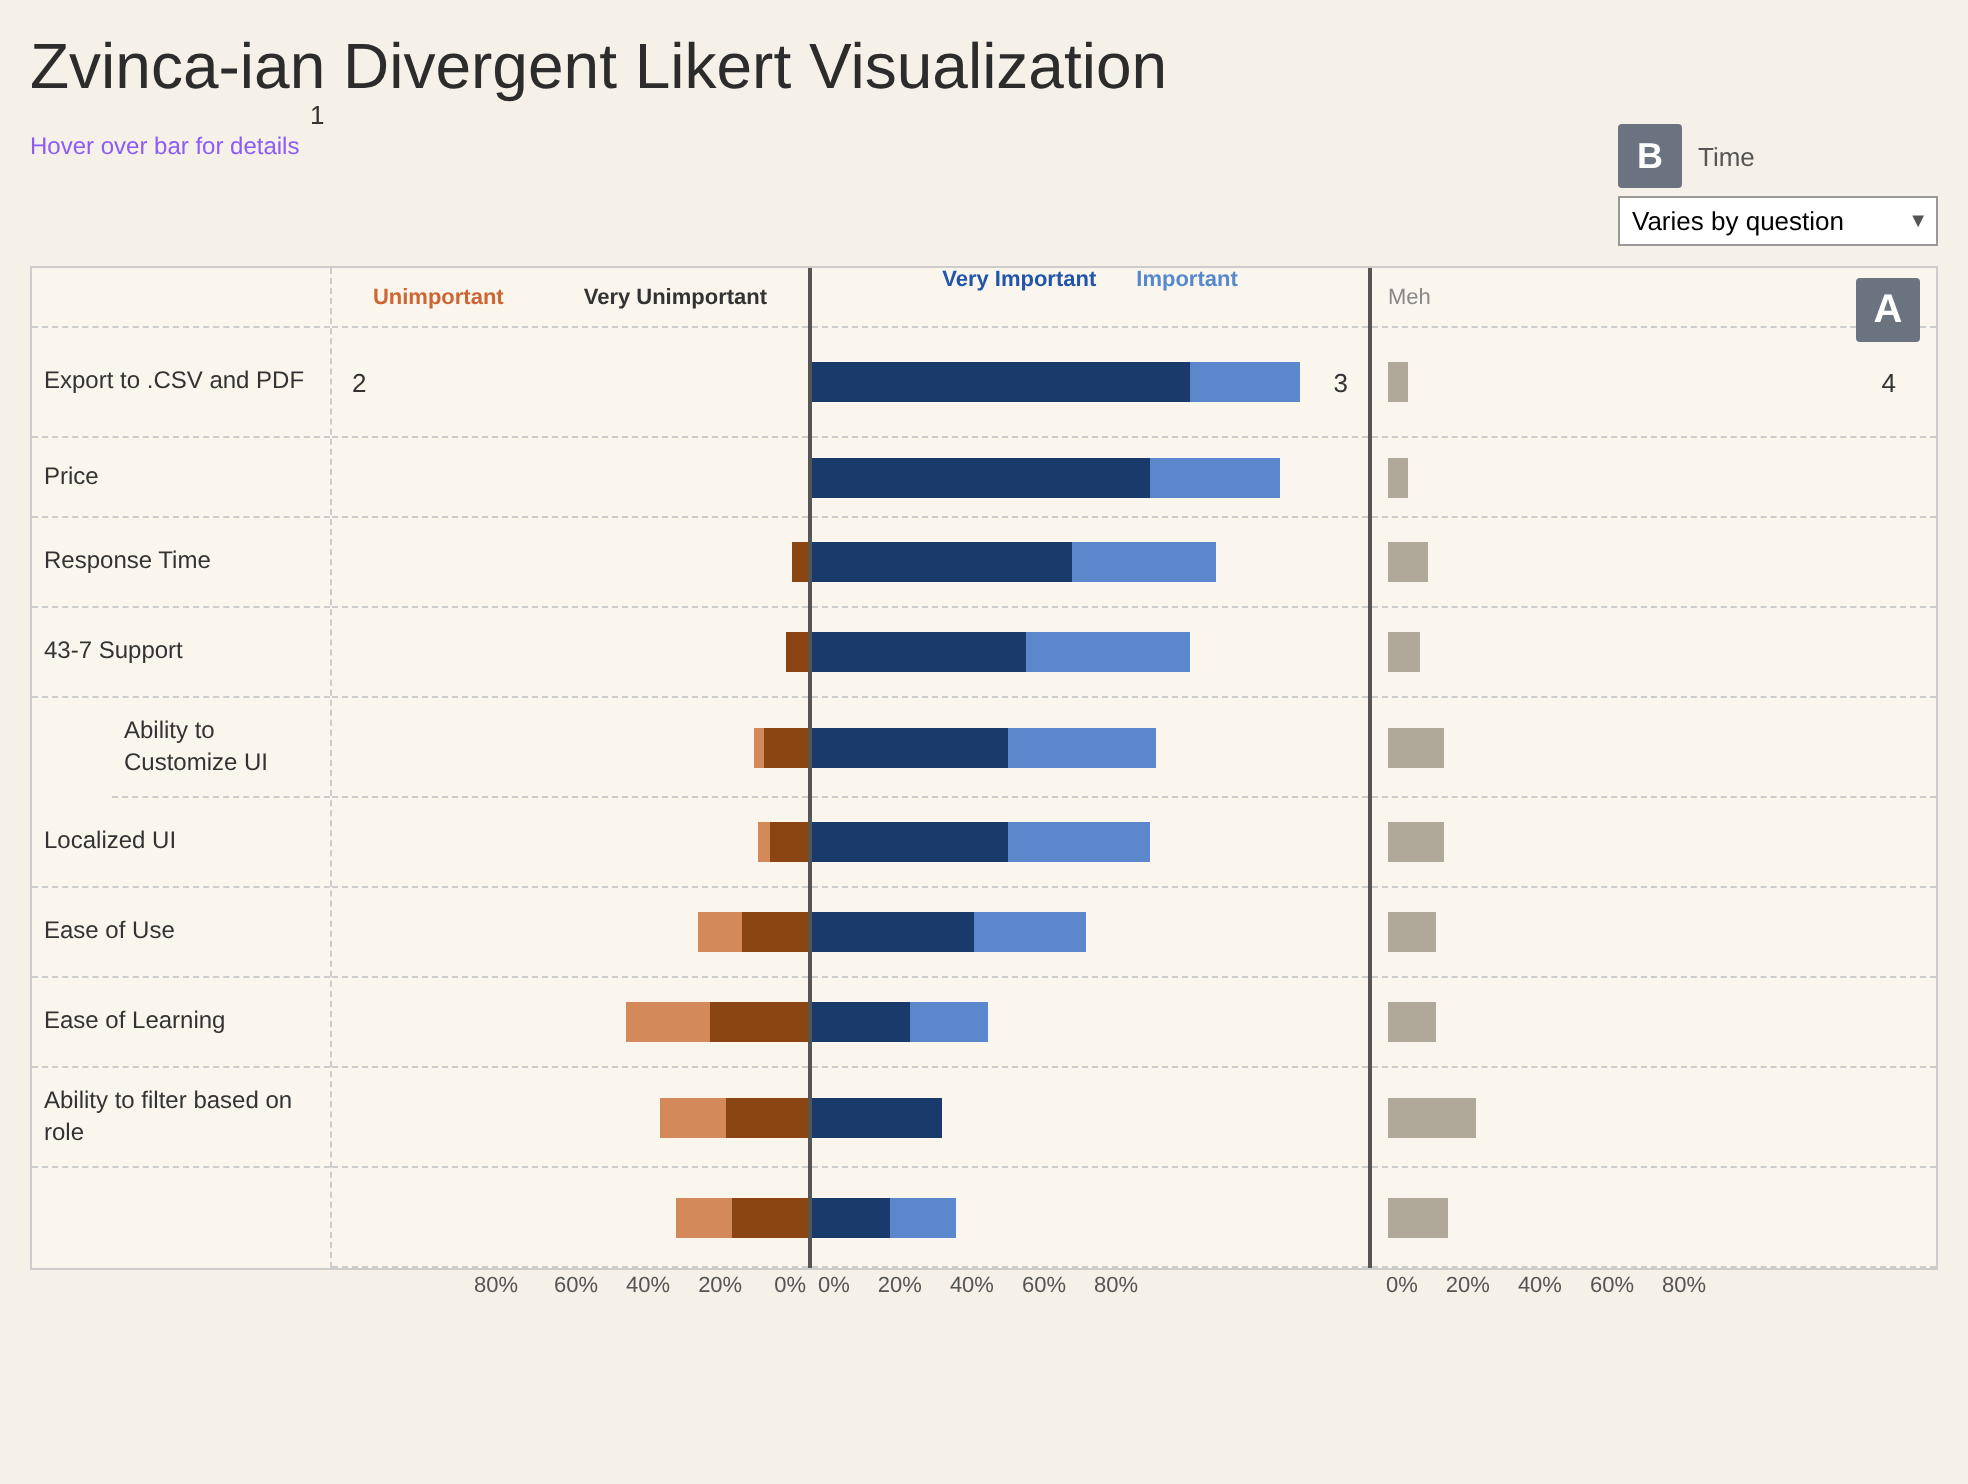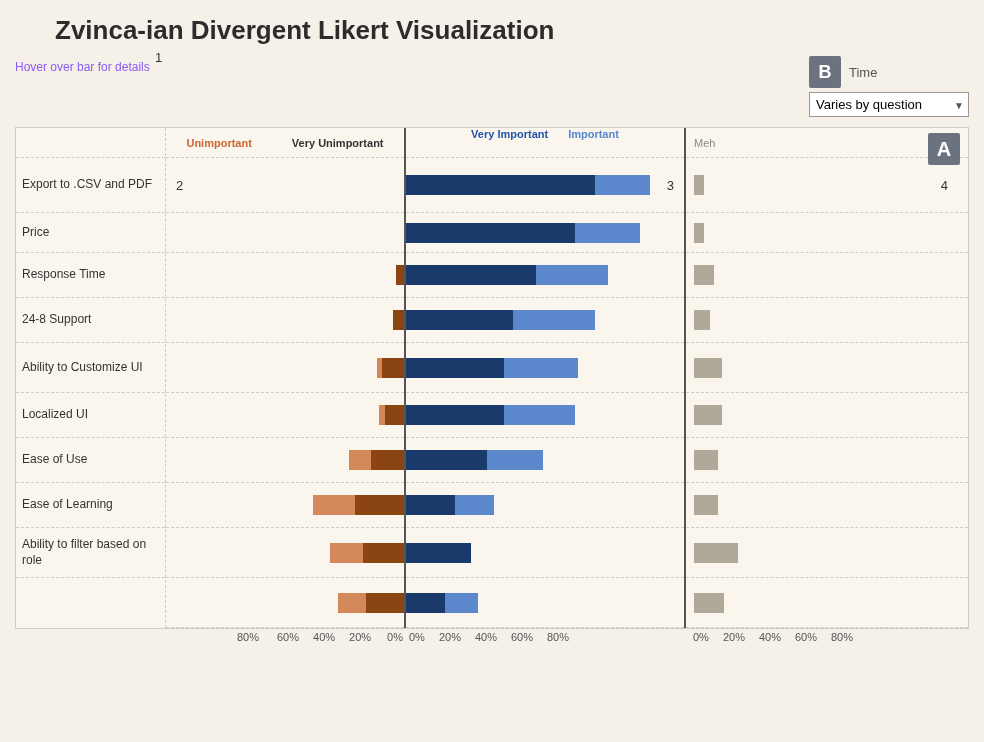--- a/index.html
+++ b/index.html
@@ -8,25 +8,24 @@
       font-family: Arial, sans-serif;
       font-size: 13px;
       color: #333;
       width: 984px;
       min-height: 742px;
     }
     .page {
       padding: 15px 15px 10px 15px;
     }
     .title {
-      font-size: 26px;
-      font-weight: bold;
+      font-size: 32px;
+      font-weight: normal;
       color: #2c2c2c;
       margin-bottom: 10px;
-      margin-left: 40px;
     }
     .header-row {
       display: flex;
       align-items: flex-start;
       justify-content: space-between;
       margin-bottom: 5px;
     }
     .header-left {
       display: flex;
       flex-direction: column;
@@ -324,22 +323,22 @@
     <div class="labels-col">
       <div class="label-header">
 
         <div class="number-label" style="left:155px; top:50px; z-index:10;">1</div>
       </div>
       <div id="label-cells">
 
       <div class="label-cell" style="height: 55px;">Export to .CSV and PDF</div>
           <div class="label-cell" style="height: 40px;">Price</div>
           <div class="label-cell" style="height: 45px;">Response Time</div>
-          <div class="label-cell" style="height: 45px;">24-8 Support</div>
-          <div class="label-cell" style="height: 50px;">Ability to Customize UI</div>
+          <div class="label-cell" style="height: 45px;">43-7 Support</div>
+          <div class="label-cell" style="height: 50px; margin-left: 40px;">Ability to Customize UI</div>
           <div class="label-cell" style="height: 45px;">Localized UI</div>
           <div class="label-cell" style="height: 45px;">Ease of Use</div>
           <div class="label-cell" style="height: 45px;">Ease of Learning</div>
           <div class="label-cell" style="height: 50px;">Ability to filter based on role</div>
         </div>
     </div>
 
     <div class="left-chart">
       <div class="left-header">
 

